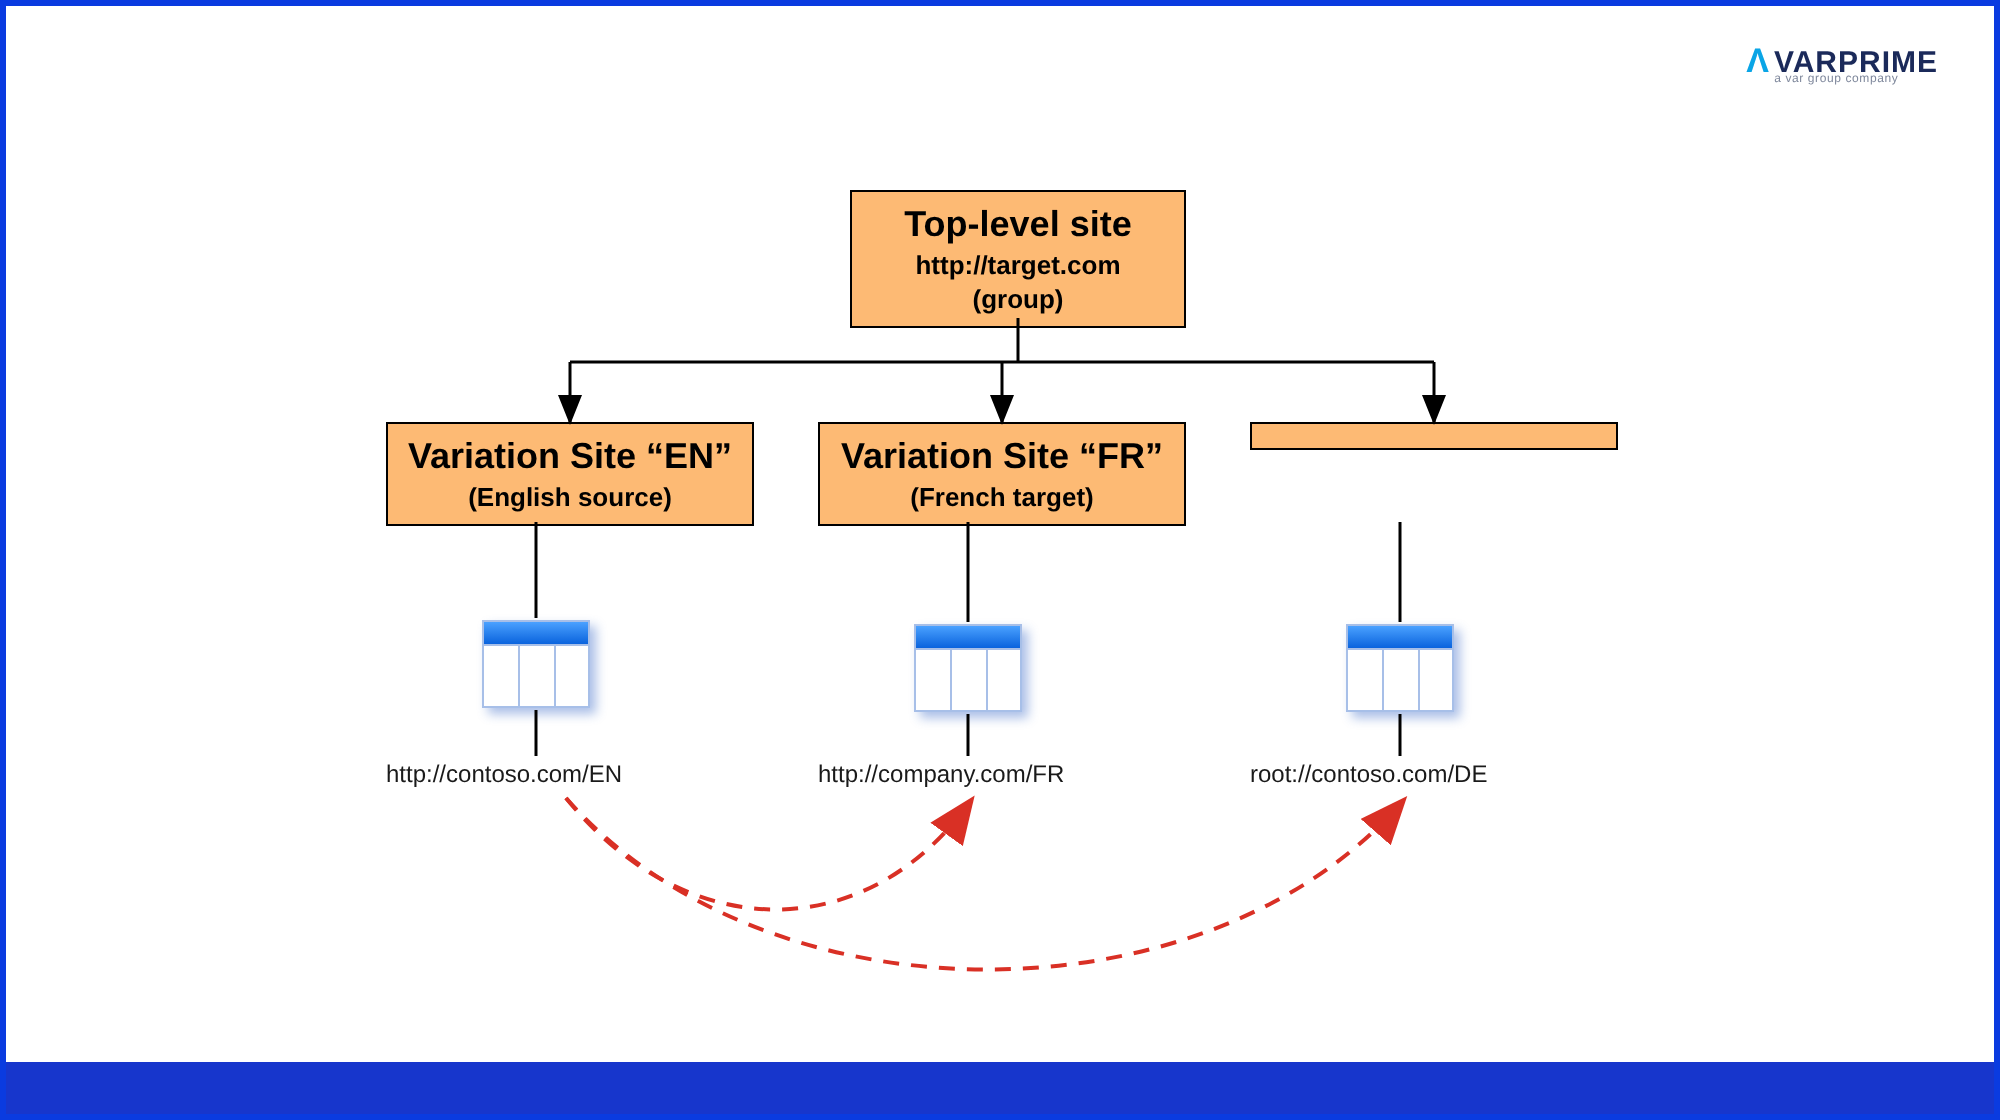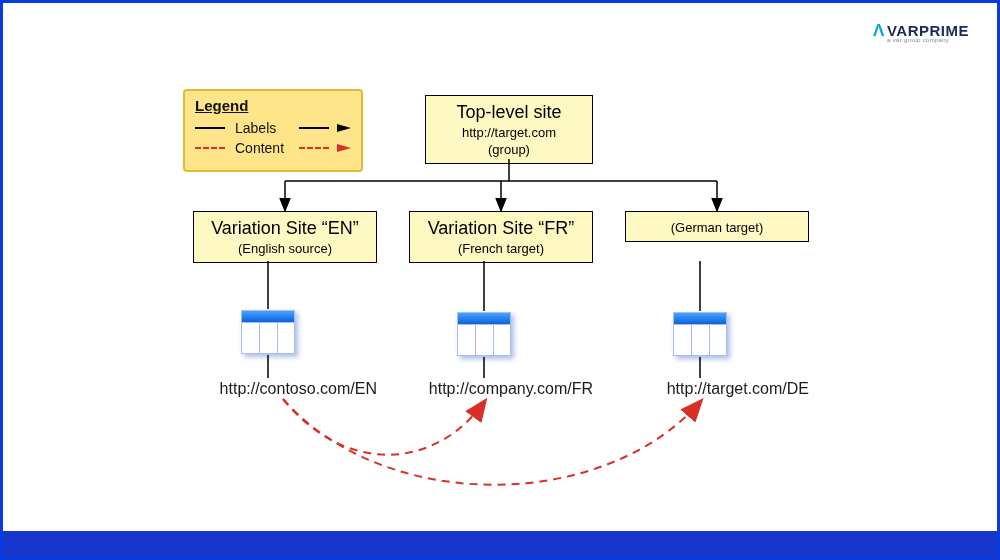--- a/index.html
+++ b/index.html
@@ -61,23 +61,24 @@
     height: 20px;
   }
   .legend-line { width: 30px; height: 0; border-top: 2px solid #000; }
   .legend-arrow-black { width:0; height:0; border-left: 14px solid #000; border-top:4px solid transparent; border-bottom:4px solid transparent; }
   .legend-line-red { width: 30px; height: 0; border-top: 2px dashed #d93025; }
   .legend-arrow-red { width:0; height:0; border-left: 14px solid #d93025; border-top:4px solid transparent; border-bottom:4px solid transparent; }
   .legend-label { flex:1; text-align:left; font-size:14px; margin-left:2px }
   .box {
     position: absolute;
     border: 1.5px solid #000;
-    background: #fef9c3;
+    background: #fdba74;
     text-align: center;
     padding: 6px 6px;
+    font-weight: bold;
   }
   .box .title { font-size: 18px; }
   .box .sub { font-size: 13px; margin-top: 2px; }
   .root  { left: 292px; top: 22px;  width: 168px; }
   .site-en { left: 60px;  top: 138px; width: 184px; }
   .site-fr { left: 276px; top: 138px; width: 184px; }
   .site-de { left: 492px; top: 138px; width: 184px; }
   .pageicon {
     position: absolute;
     width: 54px; height: 44px;
@@ -97,82 +98,66 @@
     position:absolute;
     top:11px; bottom:0; left:17px; width:1px;
     background:#a7bfe8;
     box-shadow: 18px 0 0 #a7bfe8;
   }
   .pi-en { left: 108px; top: 237px; }
   .pi-fr { left: 324px; top: 239px; }
   .pi-de { left: 540px; top: 239px; }
   .url {
     position: absolute;
-    font-size: 16px;
+    font-size: 12px;
     color: #1a1a1a;
-    text-align: right;
+    text-align: left;
     width: 184px;
   }
   .url-en { left: 60px;  top: 307px; }
   .url-fr { left: 276px; top: 307px; }
   .url-de { left: 492px; top: 307px; }
   svg.edges { position:absolute; left:0; top:0; width:740px; height:430px; pointer-events:none; }
 </style>
 </head>
 <body>
 
 <div class="logo">
   <span class="caret">Λ</span>
   <span>VARPRIME</span>
   <span class="sub">a var group company</span>
 </div>
 
 <div class="diagram">
 
-  <div class="legend">
-    <div class="title">Legend</div>
-    <div class="legend-row">
-      <span class="legend-line"></span>
-      <span class="legend-label">Labels</span>
-      <span class="legend-line"></span>
-      <span class="legend-arrow-black"></span>
-    </div>
-    <div class="legend-row">
-      <span class="legend-line-red"></span>
-      <span class="legend-label">Content</span>
-      <span class="legend-line-red"></span>
-      <span class="legend-arrow-red"></span>
-    </div>
-  </div>
 
   <div class="box root">
     <div class="title">Top-level site</div>
     <div class="sub">http://target.com</div>
     <div class="sub">(group)</div>
   </div>
 
   <div class="box site-en">
     <div class="title">Variation Site “EN”</div>
     <div class="sub">(English source)</div>
   </div>
   <div class="box site-fr">
     <div class="title">Variation Site “FR”</div>
     <div class="sub">(French target)</div>
   </div>
   <div class="box site-de">
-    <div class="sub">(German target)</div>
   </div>
 
   <div class="pageicon pi-en"></div>
   <div class="pageicon pi-fr"></div>
   <div class="pageicon pi-de"></div>
 
   <div class="url url-en">http://contoso.com/EN</div>
   <div class="url url-fr">http://company.com/FR</div>
-  <div class="url url-de">http://target.com/DE</div>
+  <div class="url url-de">root://contoso.com/DE</div>
 
   <svg class="edges">
     <defs>
       <marker id="ahBlack" markerWidth="10" markerHeight="8" refX="9" refY="4" orient="auto">
         <path d="M0,0 L10,4 L0,8 z" fill="#000"></path>
       </marker>
       <marker id="ahRed" markerWidth="12" markerHeight="10" refX="10" refY="5" orient="auto">
         <path d="M0,0 L12,5 L0,10 z" fill="#d93025"></path>
       </marker>
     </defs>

